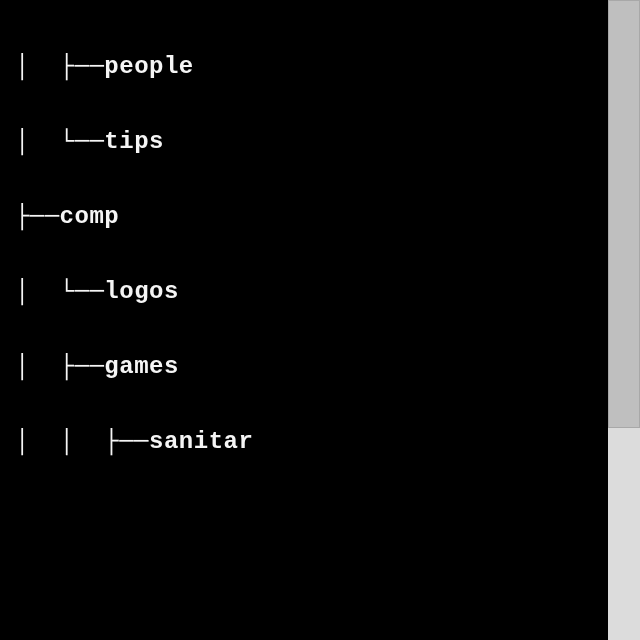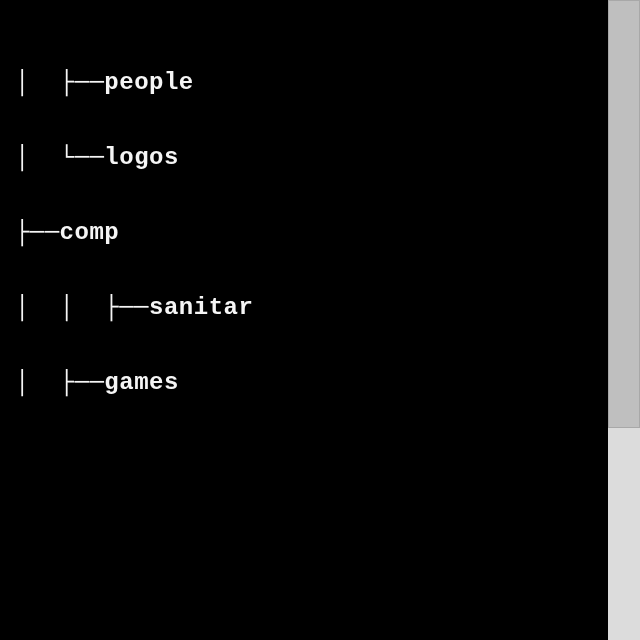--- a/index.html
+++ b/index.html
@@ -15,21 +15,21 @@
     position: relative;
   }
   .terminal {
     position: absolute;
     top: 0; left: 0;
     width: 608px;
     height: 640px;
     background: #000;
     white-space: pre;
     overflow: hidden;
-    padding-top: 20px;
+    padding-top: 4px;
     border-radius: 11px;
   }
   .scroll-region {
     position: absolute;
     top: 0;
     left: 608px;
     width: 32px;
     height: 640px;
     background: #dcdcdc;
   }
@@ -43,24 +43,25 @@
     border: 1px solid #a8a8a8;
   }
   .row { height: 25px; }
   .cell { display: inline-block; white-space: pre; }
 </style>
 </head>
 <body>
 
 <div class="terminal">
   <div class="row"><span class="cell"> │  ├──</span><span class="cell">people</span></div>
+  <div class="row"><span class="cell"> │  └──</span><span class="cell">tips</span></div>
+  <div class="row"><span class="cell"> ├──</span><span class="cell">comp</span></div>
   <div class="row"><span class="cell"> │  └──</span><span class="cell">logos</span></div>
-  <div class="row"><span class="cell"> ├──</span><span class="cell">comp</span></div>
+  <div class="row"><span class="cell"> │  ├──</span><span class="cell">games</span></div>
   <div class="row"><span class="cell"> │  │  ├──</span><span class="cell">sanitar</span></div>
-  <div class="row"><span class="cell"> │  ├──</span><span class="cell">games</span></div>
   
   
   
   
   
   
   
   
   
   

